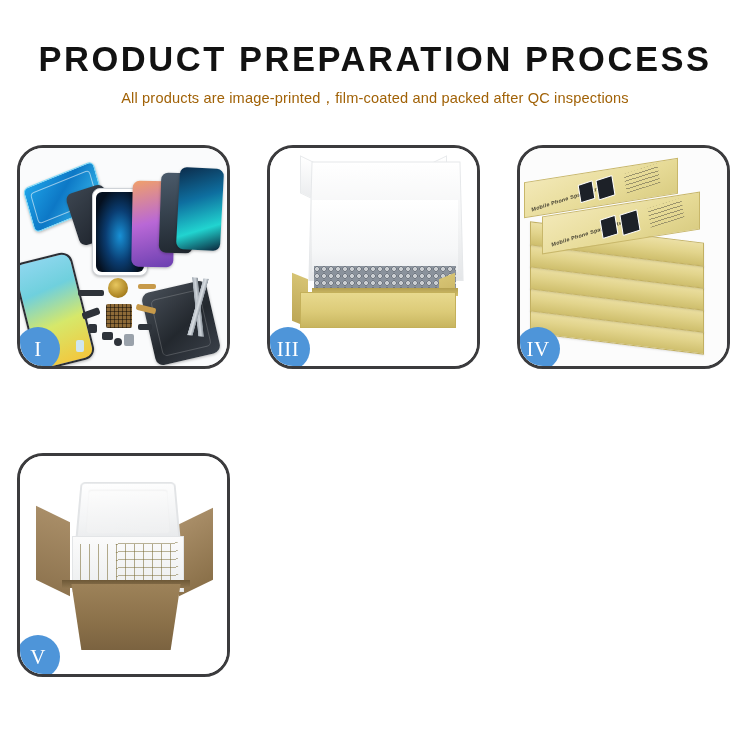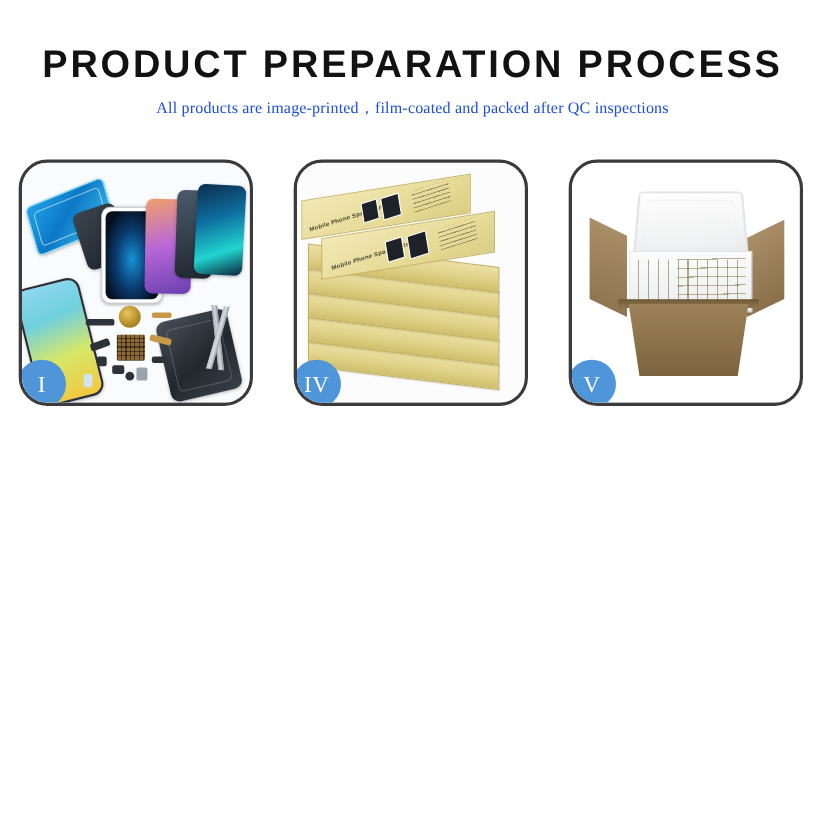--- a/index.html
+++ b/index.html
@@ -30,25 +30,25 @@
     font-size: 35px;
     font-weight: 700;
     letter-spacing: 2.6px;
     color: #121212;
     line-height: 1.05;
     transform: scaleX(0.985);
   }
   .page-subtitle {
     margin: 0;
     padding-top: 11px;
-    font-family: Liberation Serif, serif;
+    font-family: Liberation Sans, sans-serif;
     font-size: 14.6px;
     font-weight: 400;
     letter-spacing: 0.15px;
-    color: #1d4ed8;
+    color: #a16207;
   }
 
   
   .grid {
     position: absolute;
     left: 17px;
     top: 145px;
     width: 716px;
     height: 532px;
     display: grid;
@@ -494,20 +494,35 @@
       <div class="part silver" style="left:104px;top:186px;width:10px;height:12px;"></div>
       <div class="part" style="left:94px;top:190px;width:8px;height:8px;border-radius:50%;"></div>
       <div class="part" style="left:56px;top:192px;width:8px;height:12px;background:#cfe6f0;"></div>
       <div class="part" style="left:118px;top:176px;width:14px;height:6px;"></div>
       <div class="tweezer"></div>
     </div>
     <div class="badge">I</div>
   </div>
 
 
+  <div class="panel p3">
+    <div class="panel-stage">
+      <div class="stage-bg"></div>
+      <div class="lid-flapL"></div>
+      <div class="lid-flapR"></div>
+      <div class="lid-back"></div>
+      <div class="foam-sheet"></div>
+      <div class="bubble-inside"></div>
+      <div class="box-sideL"></div>
+      <div class="box-sideR"></div>
+      <div class="box-inner-rim"></div>
+      <div class="box-front"></div>
+    </div>
+    <div class="badge">III</div>
+  </div>
 
   <div class="panel p4">
     <div class="panel-stage">
       <div class="stage-bg"></div>
       <div class="stack">
 
         <div class="sbox" style="left:10px;top:172px;width:172px;height:22px;transform:skewY(7deg);"></div>
         <div class="sbox" style="left:10px;top:150px;width:172px;height:22px;transform:skewY(7deg);"></div>
         <div class="sbox" style="left:10px;top:128px;width:172px;height:22px;transform:skewY(7deg);"></div>
         <div class="sbox" style="left:10px;top:106px;width:172px;height:22px;transform:skewY(7deg);"></div>

